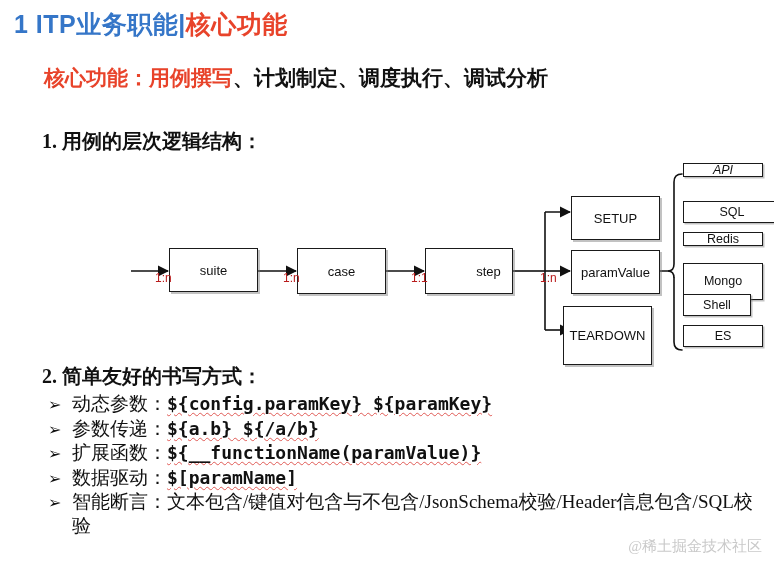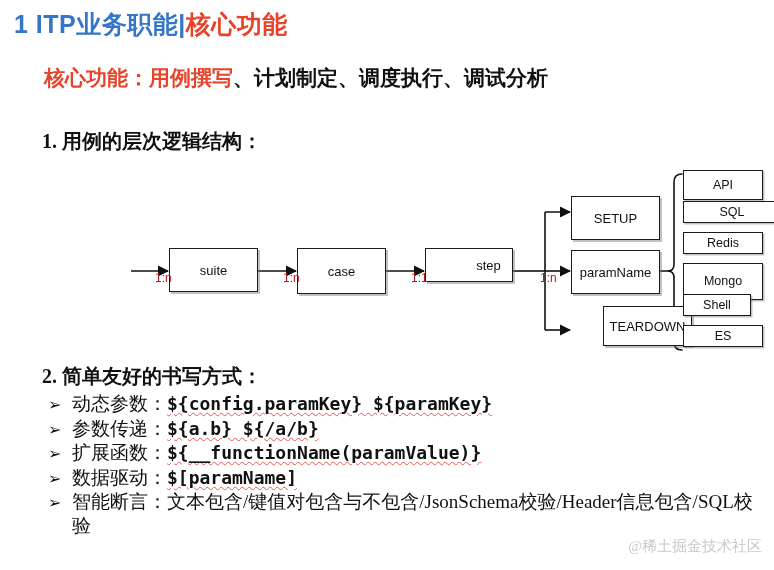--- a/index.html
+++ b/index.html
@@ -195,31 +195,31 @@
       <path d="M 660 111 L 668 111 Q 674 111 674 104 L 674 22 Q 674 14 682 14
                M 674 118 L 674 182 Q 674 190 682 190" fill="none" stroke="#111111" stroke-width="1.6" stroke-linecap="round"></path>
       <path d="M 668 111 Q 674 111 674 118" fill="none" stroke="#111111" stroke-width="1.6"></path>
     </svg>
 
 
     <div class="node" style="left:169px; top:88px; width:89px; height:44px;">suite</div>
 
     <div class="node" style="left:297px; top:88px; width:89px; height:46px;">case</div>
 
-    <div class="node" style="left:425px; top:88px; width:88px; height:34px;padding-left:39px;">step</div>
+    <div class="node" style="left:425px; top:88px; width:88px; height:46px;padding-left:39px;">step</div>
 
     <div class="node" style="left:571px; top:36px; width:89px; height:44px;">SETUP</div>
 
-    <div class="node" style="left:571px; top:90px; width:89px; height:44px;">paramName</div>
-
-    <div class="node" style="left:603px; top:146px; width:89px; height:40px;text-align:center;">TEARDOWN</div>
-
-    <div class="node small" style="left:683px; top:10px; width:80px; height:30px;">API</div>
+    <div class="node" style="left:571px; top:90px; width:89px; height:44px;">paramValue</div>
+
+    <div class="node" style="left:563px; top:146px; width:89px; height:59px;text-align:center;">TEARDOWN</div>
+
+    <div class="node small" style="left:683px; top:3px; width:80px; height:14px;font-style:italic;">API</div>
     <div class="node small" style="left:683px; top:41px; width:98px; height:22px;">SQL</div>
-    <div class="node small" style="left:683px; top:72px; width:80px; height:22px;">Redis</div>
+    <div class="node small" style="left:683px; top:72px; width:80px; height:14px;">Redis</div>
     <div class="node small" style="left:683px; top:103px; width:80px; height:37px;">Mongo</div>
     <div class="node small" style="left:683px; top:134px; width:68px; height:22px;">Shell</div>
     <div class="node small" style="left:683px; top:165px; width:80px; height:22px;">ES</div>
 
     <div class="edgelabel" style="left:134px; top:112px;">1:n</div>
     <div class="edgelabel" style="left:262px; top:112px;">1:n</div>
     <div class="edgelabel" style="left:390px; top:112px;">1:1</div>
     <div class="edgelabel" style="left:519px; top:112px;">1:n</div>
   </div>
 

